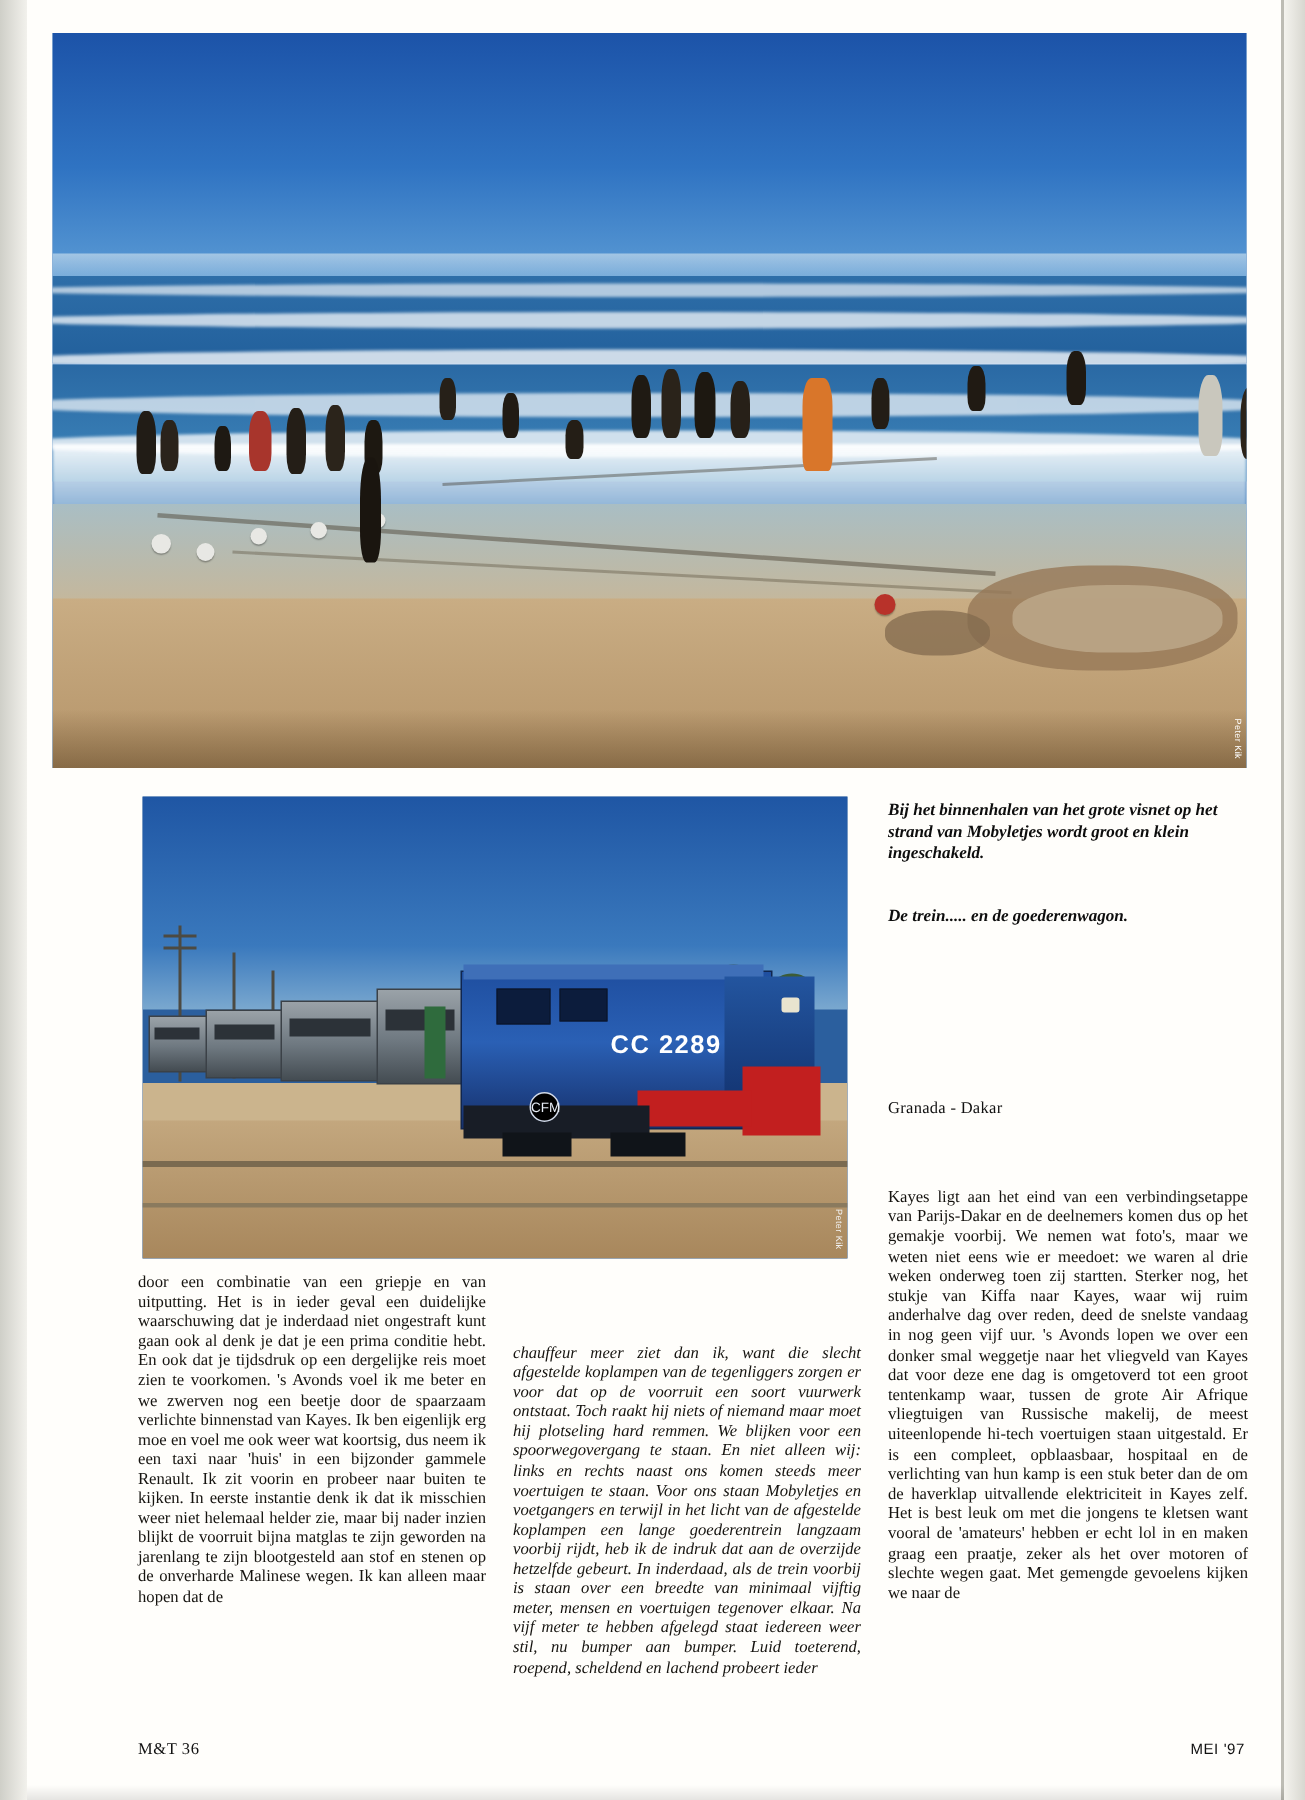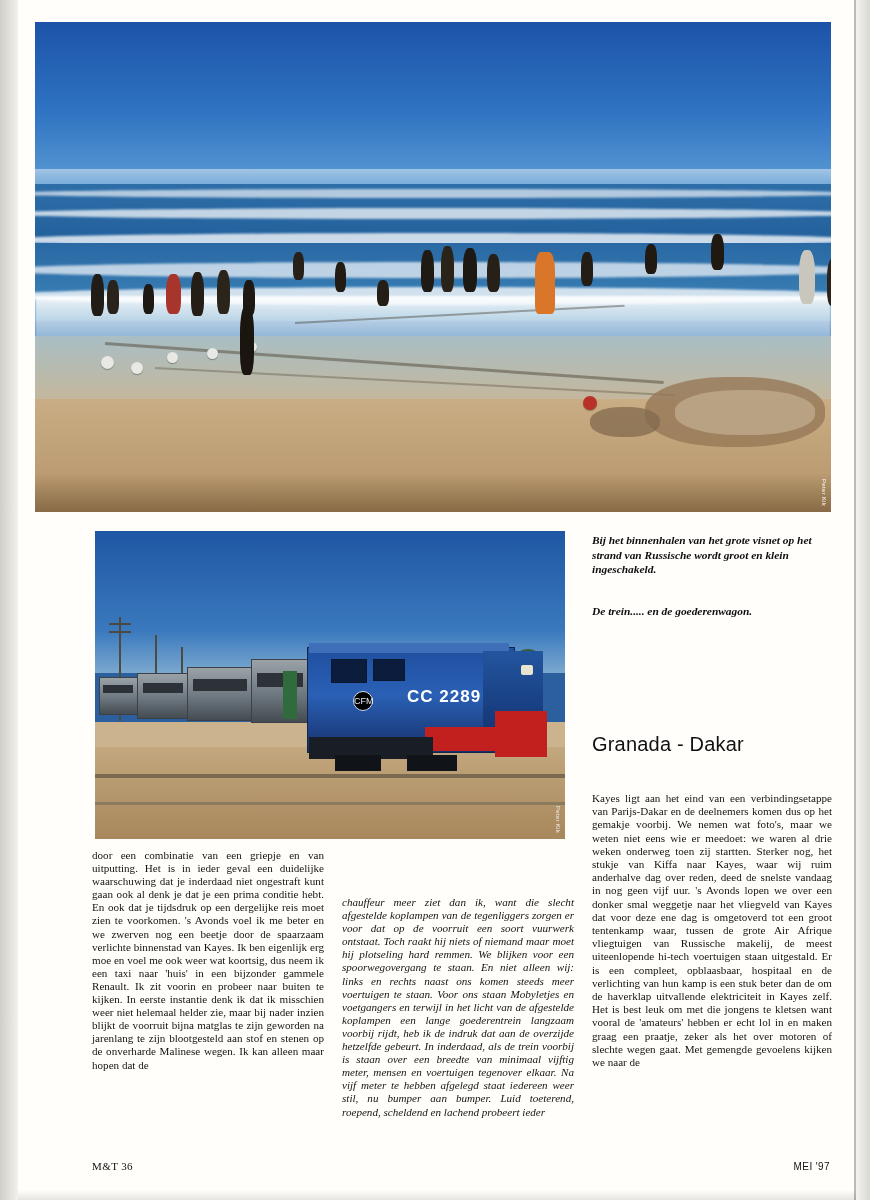--- a/index.html
+++ b/index.html
@@ -186,20 +186,21 @@
     position: absolute;
     width: 18px; height: 18px;
     border-radius: 50%;
     background: #000000;
     border: 1px solid #cfd8e8;
     color: #e6ecf5;
     font-family: "Liberation Sans", sans-serif;
     font-size: 9px;
     text-align: center;
     line-height: 18px;
+    margin-top: 37px;
   }
   .coach {
     position: absolute;
     background: linear-gradient(to bottom, #9aa2a8 0%, #6e7880 55%, #444c52 100%);
     border: 1px solid #3b4147;
   }
   .coach-win {
     position: absolute;
     background: #2c3238;
   }
@@ -256,22 +257,22 @@
     width: 240px;
     font-size: 11.1px;
     line-height: 13.2px;
     text-align: justify;
   }
   .section-head {
     position: absolute;
     left: 592px;
     top: 733px;
     width: 240px;
-    font-family: Liberation Sans, sans-serif;
-    font-size: 20px;
+    font-family: Liberation Serif, serif;
+    font-size: 11px;
     font-weight: normal;
     color: #111;
     letter-spacing: 0.2px;
   }
   .col-right-body {
     position: absolute;
     left: 592px;
     top: 772px;
     width: 240px;
     font-size: 11.1px;
@@ -434,21 +435,21 @@
     <div class="loco-num" style="left:312px;top:156px;">CC 2289</div>
     <div class="loco-logo" style="left:258px;top:160px;">CFM</div>
     <div style="position:absolute;left:426px;top:134px;width:12px;height:10px;background:#e9e4cf;border-radius:2px;"></div>
 
     <div class="t-tracks"></div>
     <div style="position:absolute;left:0;top:88%;width:100%;height:3px;background:#8a7a5e;"></div>
 
     <div class="photo-credit" style="right:4px; bottom:6px; color:#f2f2f2;">Peter Kik</div>
   </div>
 
-  <div class="caption-block">Bij het binnenhalen van het grote visnet op het strand van Russische wordt groot en klein ingeschakeld.</div>
+  <div class="caption-block">Bij het binnenhalen van het grote visnet op het strand van Mobyletjes wordt groot en klein ingeschakeld.</div>
   <div class="caption-2">De trein..... en de goederenwagon.</div>
 
 
 
   <div class="section-head">Granada - Dakar</div>
 
   <div class="col col-right-body">Kayes ligt aan het eind van een verbindingsetappe van Parijs-Dakar en de deelnemers komen dus op het gemakje voorbij. We nemen wat foto's, maar we weten niet eens wie er meedoet: we waren al drie weken onderweg toen zij startten. Sterker nog, het stukje van Kiffa naar Kayes, waar wij ruim anderhalve dag over reden, deed de snelste vandaag in nog geen vijf uur. 's Avonds lopen we over een donker smal weggetje naar het vliegveld van Kayes dat voor deze ene dag is omgetoverd tot een groot tentenkamp waar, tussen de grote Air Afrique vliegtuigen van Russische makelij, de meest uiteenlopende hi-tech voertuigen staan uitgestald. Er is een compleet, opblaasbaar, hospitaal en de verlichting van hun kamp is een stuk beter dan de om de haverklap uitvallende elektriciteit in Kayes zelf. Het is best leuk om met die jongens te kletsen want vooral de 'amateurs' hebben er echt lol in en maken graag een praatje, zeker als het over motoren of slechte wegen gaat. Met gemengde gevoelens kijken we naar de</div>
 
   <div class="col col-left">door een combinatie van een griepje en van uitputting. Het is in ieder geval een duidelijke waarschuwing dat je inderdaad niet ongestraft kunt gaan ook al denk je dat je een prima conditie hebt. En ook dat je tijdsdruk op een dergelijke reis moet zien te voorkomen. 's Avonds voel ik me beter en we zwerven nog een beetje door de spaarzaam verlichte binnenstad van Kayes. Ik ben eigenlijk erg moe en voel me ook weer wat koortsig, dus neem ik een taxi naar 'huis' in een bijzonder gammele Renault. Ik zit voorin en probeer naar buiten te kijken. In eerste instantie denk ik dat ik misschien weer niet helemaal helder zie, maar bij nader inzien blijkt de voorruit bijna matglas te zijn geworden na jarenlang te zijn blootgesteld aan stof en stenen op de onverharde Malinese wegen. Ik kan alleen maar hopen dat de</div>
   <div class="col col-mid">chauffeur meer ziet dan ik, want die slecht afgestelde koplampen van de tegenliggers zorgen er voor dat op de voorruit een soort vuurwerk ontstaat. Toch raakt hij niets of niemand maar moet hij plotseling hard remmen. We blijken voor een spoorwegovergang te staan. En niet alleen wij: links en rechts naast ons komen steeds meer voertuigen te staan. Voor ons staan Mobyletjes en voetgangers en terwijl in het licht van de afgestelde koplampen een lange goederentrein langzaam voorbij rijdt, heb ik de indruk dat aan de overzijde hetzelfde gebeurt. In inderdaad, als de trein voorbij is staan over een breedte van minimaal vijftig meter, mensen en voertuigen tegenover elkaar. Na vijf meter te hebben afgelegd staat iedereen weer stil, nu bumper aan bumper. Luid toeterend, roepend, scheldend en lachend probeert ieder</div>

